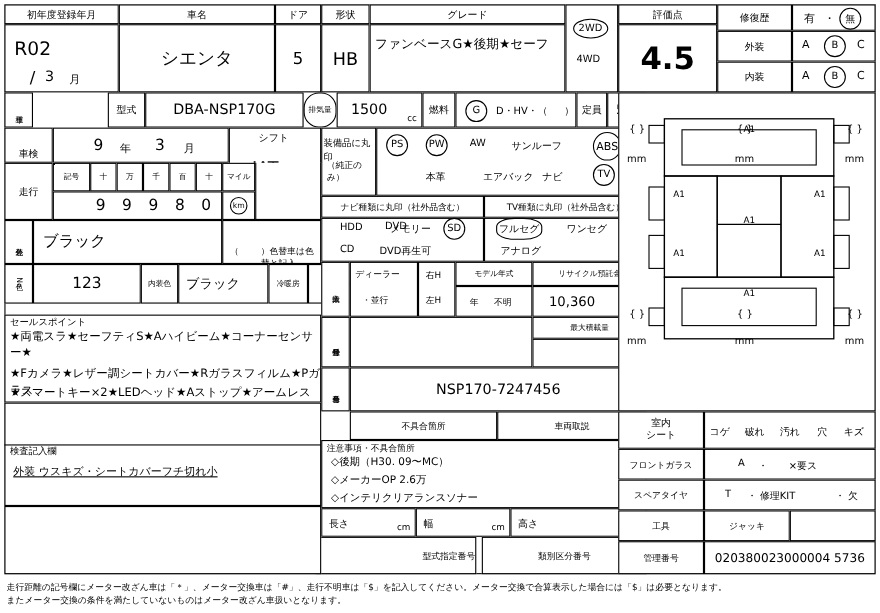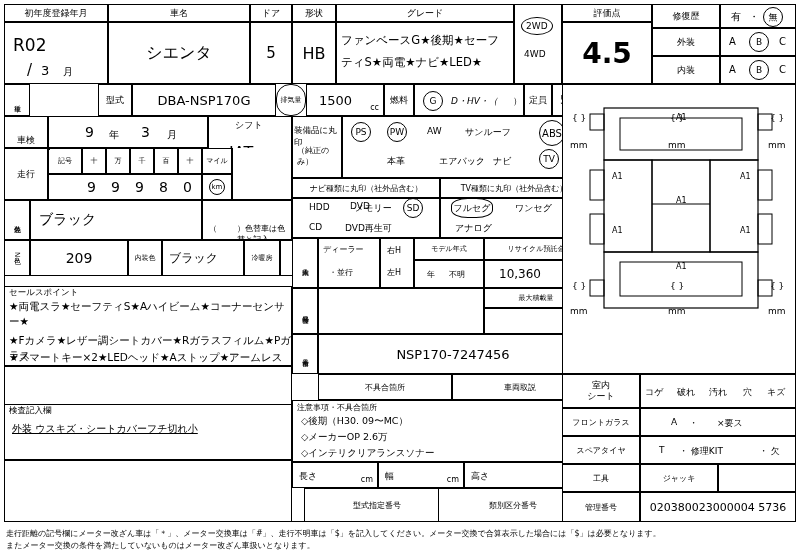--- a/index.html
+++ b/index.html
@@ -72,21 +72,20 @@
     </div>
   <div class="bx ctr" style="left:292px;top:22px;width:44px;height:62px;">
       <span style="font-size:16px;">HB</span>
     </div>
 
   <div class="bx ctr" style="left:336px;top:4px;width:178px;height:18px;">
       <span class="hdr">グレード</span>
     </div>
   <div class="bx" style="left:336px;top:22px;width:178px;height:62px;">
     <div style="position:absolute;left:4px;top:10px;font-size:11.5px;">ファンベースG★後期★セーフ</div>
-    <div style="position:absolute;left:4px;top:32px;font-size:11.5px;">ティS★両電★ナビ★LED★</div>
   </div>
 
   <div class="bx" style="left:514px;top:4px;width:48px;height:80px;">
     <div style="position:absolute;left:6px;top:12px;"><span class="oval">2WD</span></div>
     <div style="position:absolute;left:9px;top:44px;font-size:9px;">4WD</div>
   </div>
 
   <div class="bx" style="left:562px;top:4px;width:234px;height:80px;"></div>
   <div class="bx ctr" style="left:562px;top:4px;width:90px;height:18px;">
       <span class="hdr">評価点</span>
@@ -136,21 +135,21 @@
     </div>
   <div class="bx" style="left:306px;top:84px;width:78px;height:32px;">
     <div style="position:absolute;left:12px;top:8px;font-size:13px;">1500</div>
     <div style="position:absolute;right:4px;bottom:3px;font-size:8px;">cc</div>
   </div>
   <div class="bx ctr" style="left:384px;top:84px;width:30px;height:32px;">
       <span class="hdr">燃料</span>
     </div>
   <div class="bx" style="left:414px;top:84px;width:110px;height:32px;">
     <div style="position:absolute;left:8px;top:6px;"><span class="circle">G</span></div>
-    <div style="position:absolute;left:36px;top:10px;font-size:9px;font-style:italic;">D・HV・（</div>
+    <div style="position:absolute;left:36px;top:10px;font-size:9px;">D・HV・（</div>
     <div style="position:absolute;left:98px;top:10px;font-size:9px;">）</div>
   </div>
   <div class="bx ctr" style="left:524px;top:84px;width:28px;height:32px;">
       <span class="hdr">定員</span>
     </div>
   <div class="bx" style="left:552px;top:84px;width:36px;height:32px;">
     <div style="position:absolute;left:7px;top:8px;font-size:12px;">5</div>
     <div style="position:absolute;right:3px;bottom:3px;font-size:8px;">人</div>
   </div>
 
@@ -256,21 +255,21 @@
     </div>
   <div class="bx" style="left:202px;top:200px;width:90px;height:40px;">
     <div style="position:absolute;left:6px;top:22px;font-size:8px;">（</div>
     <div style="position:absolute;left:34px;top:22px;font-size:8px;">）色替車は色替と記入</div>
   </div>
 
   <div class="bx ctr" style="left:4px;top:240px;width:26px;height:36px;">
       <span class="xsmall" style="writing-mode:vertical-rl;">色No.</span>
     </div>
   <div class="bx ctr" style="left:30px;top:240px;width:98px;height:36px;">
-      <span style="font-size:14px;">209</span>
+      <span style="font-size:14px;">123</span>
     </div>
   <div class="bx ctr" style="left:128px;top:240px;width:34px;height:36px;">
       <span class="xsmall">内装色</span>
     </div>
   <div class="bx lft" style="left:162px;top:240px;width:82px;height:36px;">
       <span style="font-size:12px;padding-left:6px;">ブラック</span>
     </div>
   <div class="bx ctr" style="left:244px;top:240px;width:36px;height:36px;">
       <span class="xsmall">冷暖房</span>
     </div>
@@ -355,21 +354,21 @@
     <div style="position:absolute;right:4px;bottom:3px;font-size:8px;">cm</div>
   </div>
   <div class="bx" style="left:378px;top:462px;width:86px;height:26px;">
     <div style="position:absolute;left:6px;top:7px;font-size:9px;">幅</div>
     <div style="position:absolute;right:4px;bottom:3px;font-size:8px;">cm</div>
   </div>
   <div class="bx" style="left:464px;top:462px;width:124px;height:26px;">
     <div style="position:absolute;left:6px;top:7px;font-size:9px;">高さ</div>
     <div style="position:absolute;right:4px;bottom:3px;font-size:8px;">cm</div>
   </div>
-  <div class="bx ctr" style="left:304px;top:488px;width:146px;height:34px;">
+  <div class="bx ctr" style="left:287px;top:488px;width:146px;height:34px;justify-content:flex-end;">
       <span class="small">型式指定番号</span>
     </div>
   <div class="bx ctr" style="left:438px;top:488px;width:150px;height:34px;">
       <span class="small">類別区分番号</span>
     </div>
   <div class="bx" style="left:4px;top:460px;width:288px;height:62px;"></div>
 
   <div class="bx" style="left:562px;top:84px;width:234px;height:290px;"></div>
 
   <div class="lbl" style="left:572px;top:113px;">{ }</div>

